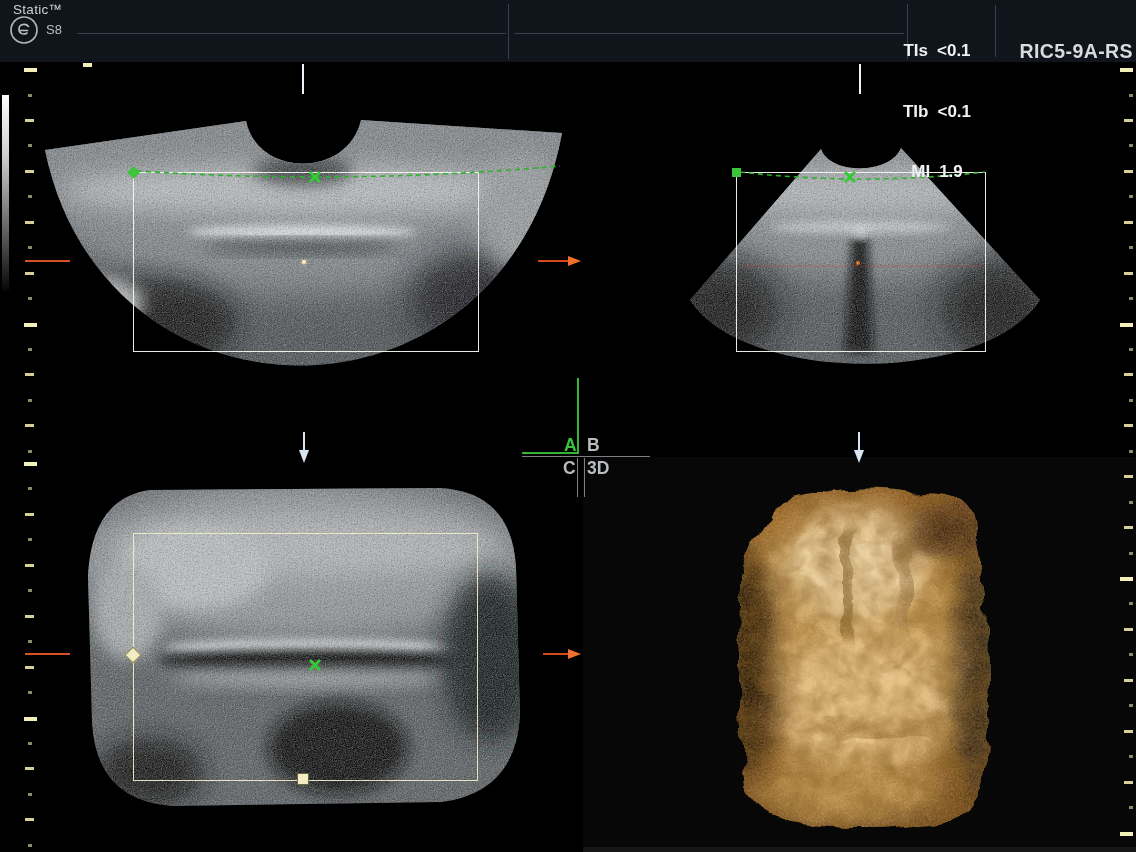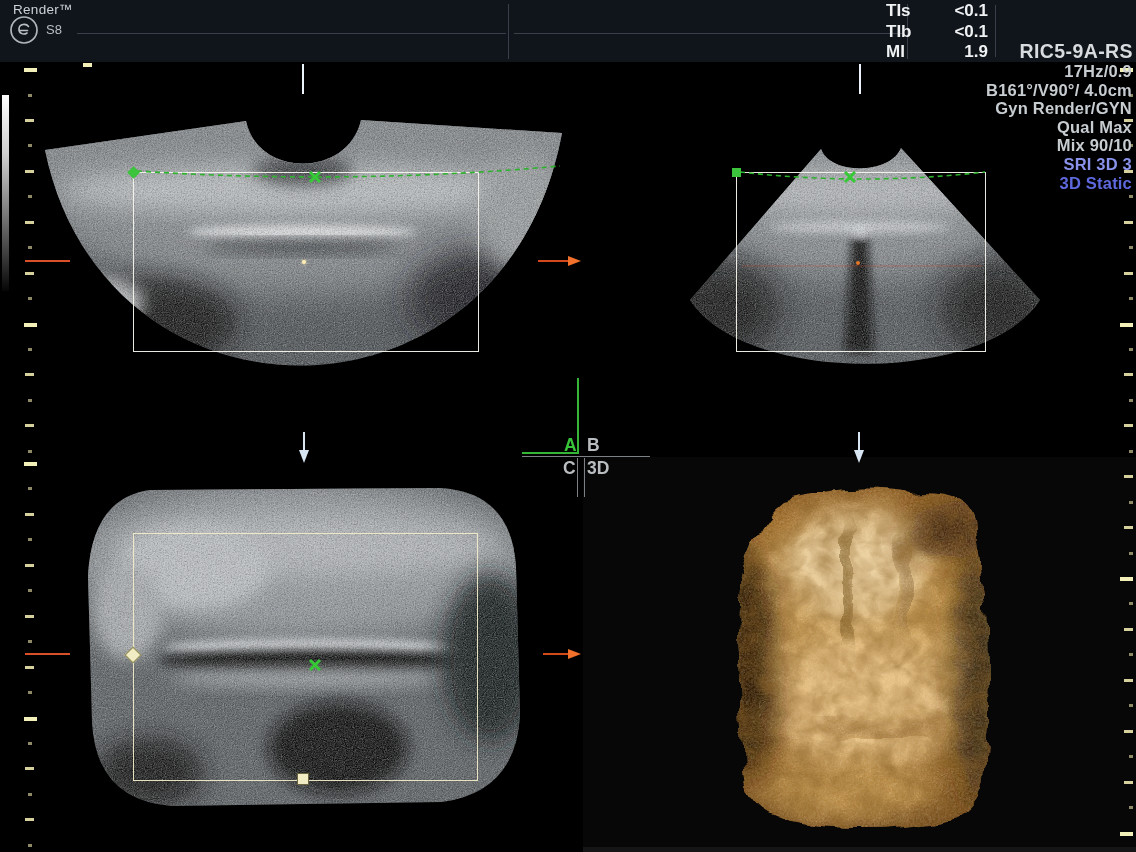--- a/index.html
+++ b/index.html
@@ -7,22 +7,22 @@
           font-family:"Liberation Sans",sans-serif;}
 
   
   .header{position:absolute;left:0;top:0;width:1136px;height:62px;background:#10151b;z-index:10;}
   .brand-name{position:absolute;left:13px;top:2px;font-size:13.5px;color:#ccd1d6;letter-spacing:.3px;}
   .ge-logo{position:absolute;left:9px;top:15px;width:30px;height:30px;}
   .model{position:absolute;left:46px;top:22px;font-size:13px;color:#b9bfc5;}
   .hline{position:absolute;height:1px;background:#394049;}
   .vline{position:absolute;width:1px;background:#394049;}
   .safety{position:absolute;left:886px;top:1px;width:102px;}
-  .srow{display:flex;justify-content:space-between;gap:9px;font-weight:bold;font-size:17px;
-        color:#eff1f3;line-height:20.5px;}
+  .srow{display:flex;justify-content:center;gap:9px;font-weight:bold;font-size:17px;
+        color:#eff1f3;line-height:20.5px;margin-top:40px;}
   .probe{position:absolute;right:3px;top:40px;font-size:19.5px;font-weight:bold;color:#d9dcdf;letter-spacing:.4px;}
 
   
   .params{position:absolute;right:4px;top:62px;text-align:right;z-index:9;
           font-size:16.5px;font-weight:bold;line-height:18.6px;color:#c7ccd1;letter-spacing:.2px;}
   .params .sri{color:#8a93ec;}
   .params .mode{color:#5f69de;}
 
   
   .graybar{position:absolute;left:2px;top:95px;width:7px;height:196px;
@@ -118,21 +118,21 @@
         <stop offset="0" stop-color="#7a4a16"></stop>
         <stop offset="0.22" stop-color="#b17c30"></stop>
         <stop offset="0.5" stop-color="#c99e58"></stop>
         <stop offset="0.78" stop-color="#8a5a1e"></stop>
         <stop offset="1" stop-color="#4a2a0c"></stop>
       </linearGradient>
     </defs>
   </svg>
 
   <div class="header">
-    <span class="brand-name">Render™</span>
+    <span class="brand-name">Static™</span>
     <span class="ge-logo">
       <svg width="30" height="30" viewBox="0 0 30 30">
         <circle cx="15" cy="15" r="13" fill="none" stroke="#aeb6bc" stroke-width="1.7"></circle>
         <path d="M19.5 11.5 c-2.5-3.5 -9-2.5 -9.5 2 c-0.5 4.5 4 7 8 4.5" fill="none" stroke="#b8c0c6" stroke-width="1.6" stroke-linecap="round"></path>
         <path d="M11.5 15.5 h7" fill="none" stroke="#b8c0c6" stroke-width="1.6" stroke-linecap="round"></path>
       </svg>
     </span>
     <span class="model">S8</span>
 
     <div class="hline" style="left:77px;top:33px;width:429px;"></div>
@@ -151,29 +151,20 @@
         <span>&lt;0.1</span>
       </div>
       <div class="srow">
         <span>MI</span>
         <span>1.9</span>
       </div>
     </div>
     <div class="probe">RIC5-9A-RS</div>
   </div>
 
-  <div class="params">
-    <div>17Hz/0.9</div>
-    <div>B161°/V90°/ 4.0cm</div>
-    <div>Gyn Render/GYN</div>
-    <div>Qual Max</div>
-    <div>Mix 90/10</div>
-    <div class="sri">SRI 3D 3</div>
-    <div class="mode">3D Static</div>
-  </div>
 
   <div class="q3d-bg"></div>
   <div class="bottom-strip"></div>
 
   <div class="graybar"></div>
   <div id="ticks">
       <div class="tick tk-big" style="width: 13px; left: 24px; top: 68px;"></div>
       <div class="tick tk-dot" style="width: 4px; left: 28px; top: 93.5px;"></div>
       <div class="tick tk-dash" style="width: 9px; left: 25px; top: 118.9px;"></div>
       <div class="tick tk-dot" style="width: 4px; left: 28px; top: 144.3px;"></div>

